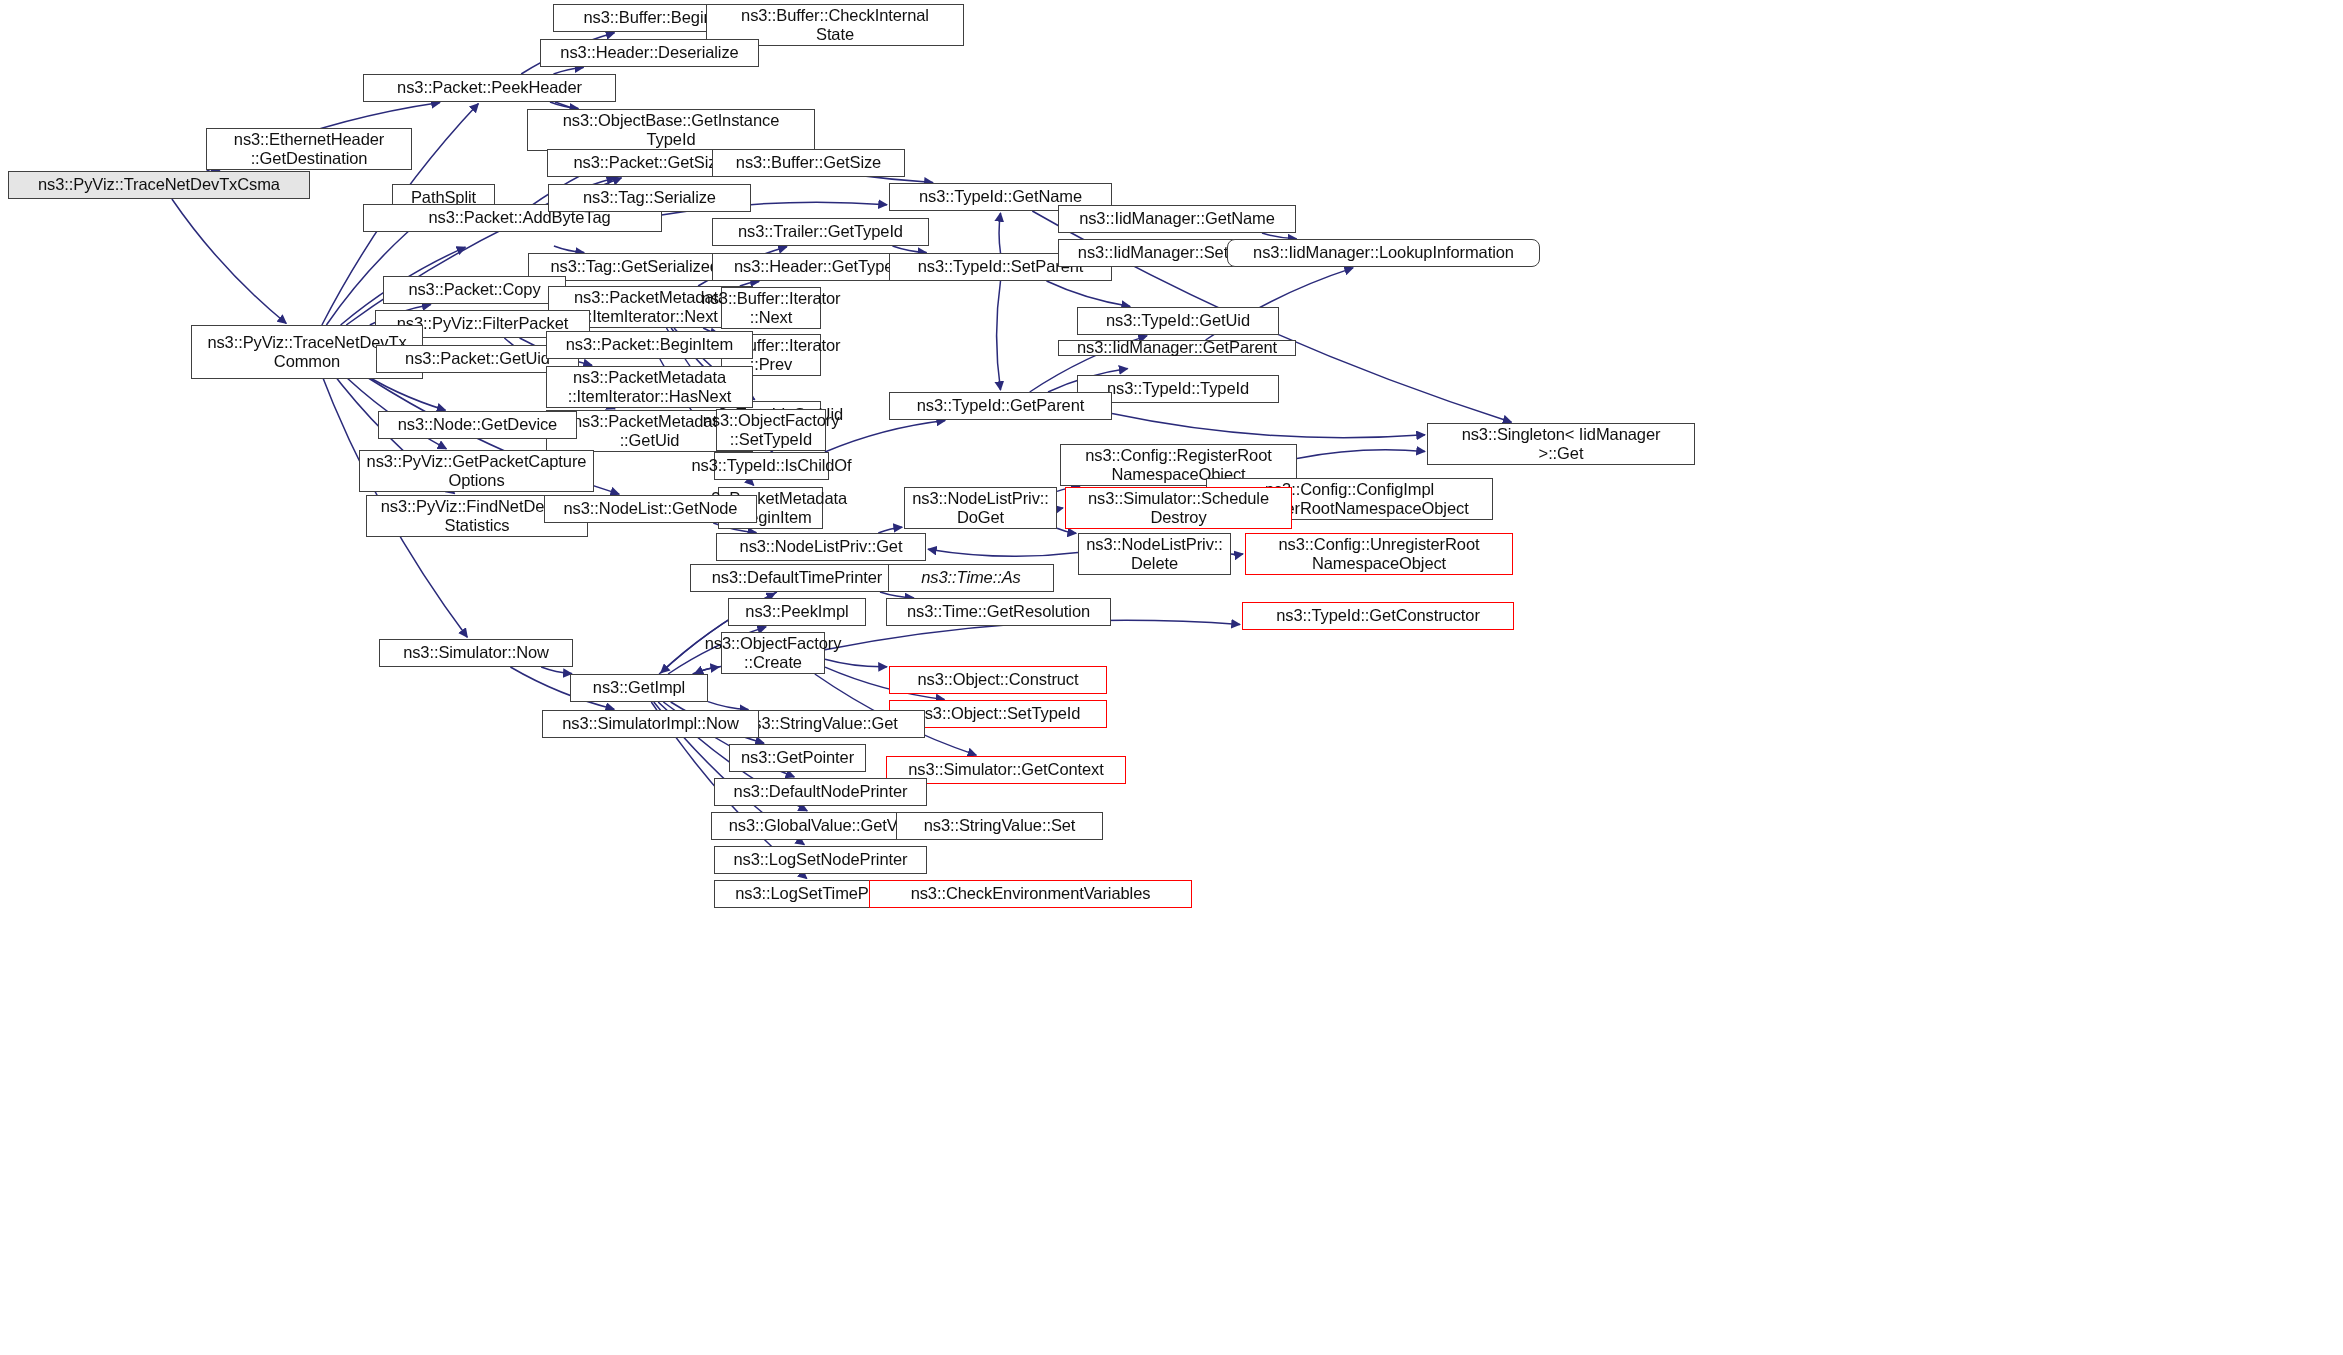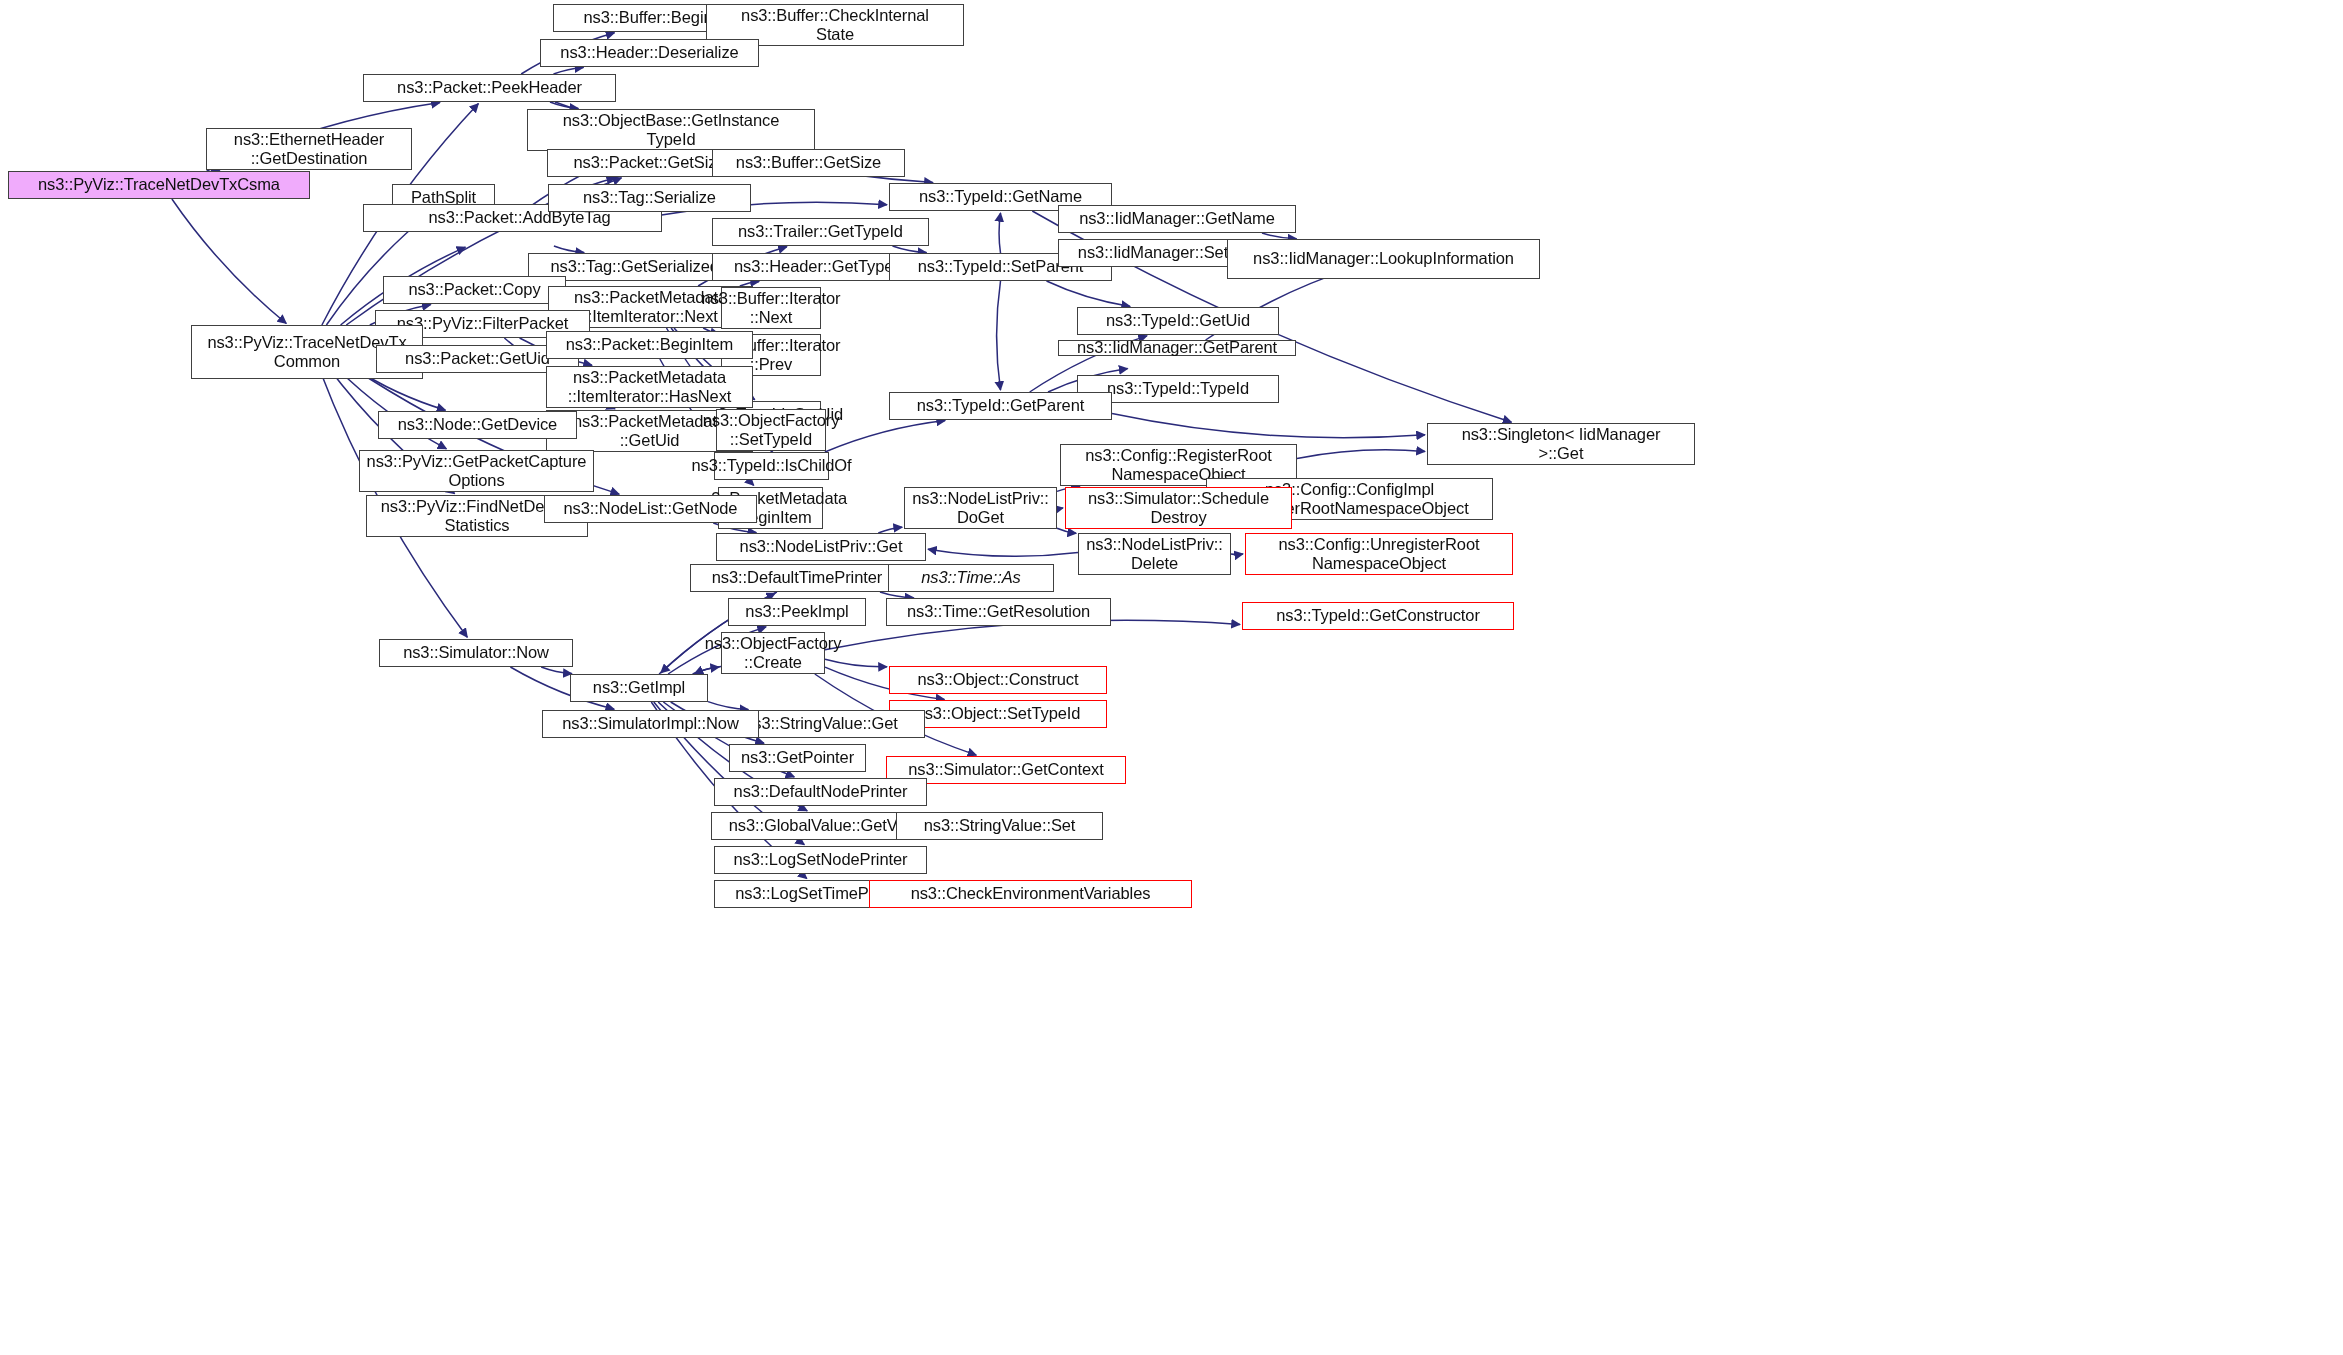--- a/index.html
+++ b/index.html
@@ -34,21 +34,21 @@
     text-align: center;
     display: flex;
     align-items: center;
     justify-content: center;
     white-space: pre;
     letter-spacing: -0.1px;
     z-index: 5;
     cursor: pointer;
   }
   .node.root {
-    background: #f0abfc;
+    background: #e5e5e5;
     border-color: #404040;
   }
   .node.missing {
     border-color: #ff0000;
     border-width: 1.6px;
   }
   .node span { display: block; }
 </style>
 </head>
 <body>
@@ -162,21 +162,21 @@
     <div class="node" style="left: 889px; top: 183px; width: 223px; height: 28px;"><span>ns3::TypeId::GetName</span></div>
     <div class="node" style="left: 392px; top: 184px; width: 103px; height: 28px;"><span>PathSplit</span></div>
     <div class="node" style="left: 363px; top: 204px; width: 299px; height: 28px; padding-left: 14px;"><span>ns3::Packet::AddByteTag</span></div>
     <div class="node" style="left: 548px; top: 184px; width: 203px; height: 28px;"><span>ns3::Tag::Serialize</span></div>
     <div class="node" style="left: 528px; top: 253px; width: 245px; height: 28px;"><span>ns3::Tag::GetSerializedSize</span></div>
     <div class="node" style="left: 712px; top: 218px; width: 217px; height: 28px;"><span>ns3::Trailer::GetTypeId</span></div>
     <div class="node" style="left: 712px; top: 253px; width: 217px; height: 28px;"><span>ns3::Header::GetTypeId</span></div>
     <div class="node" style="left: 889px; top: 253px; width: 223px; height: 28px;"><span>ns3::TypeId::SetParent</span></div>
     <div class="node" style="left: 1058px; top: 205px; width: 238px; height: 28px;"><span>ns3::IidManager::GetName</span></div>
     <div class="node" style="left: 1058px; top: 239px; width: 238px; height: 28px;"><span>ns3::IidManager::SetParent</span></div>
-    <div class="node" style="left: 1227px; top: 239px; width: 313px; height: 40px;"><span>ns3::IidManager::LookupInformation</span></div>
+    <div class="node" style="left: 1227px; top: 239px; width: 313px; height: 28px; border-radius: 8px;"><span>ns3::IidManager::LookupInformation</span></div>
     <div class="node" style="left: 383px; top: 276px; width: 183px; height: 28px;"><span>ns3::Packet::Copy</span></div>
     <div class="node" style="left: 548px; top: 286px; width: 205px; height: 42px;"><span>ns3::PacketMetadata
 ::ItemIterator::Next</span></div>
     <div class="node" style="left: 375px; top: 310px; width: 215px; height: 28px;"><span>ns3::PyViz::FilterPacket</span></div>
     <div class="node" style="left: 191px; top: 325px; width: 232px; height: 54px;"><span>ns3::PyViz::TraceNetDevTx
 Common</span></div>
     <div class="node" style="left: 376px; top: 345px; width: 203px; height: 28px;"><span>ns3::Packet::GetUid</span></div>
     <div class="node" style="left: 721px; top: 287px; width: 100px; height: 42px;"><span>ns3::Buffer::Iterator
 ::Next</span></div>
     <div class="node" style="left: 721px; top: 334px; width: 100px; height: 42px;"><span>ns3::Buffer::Iterator

